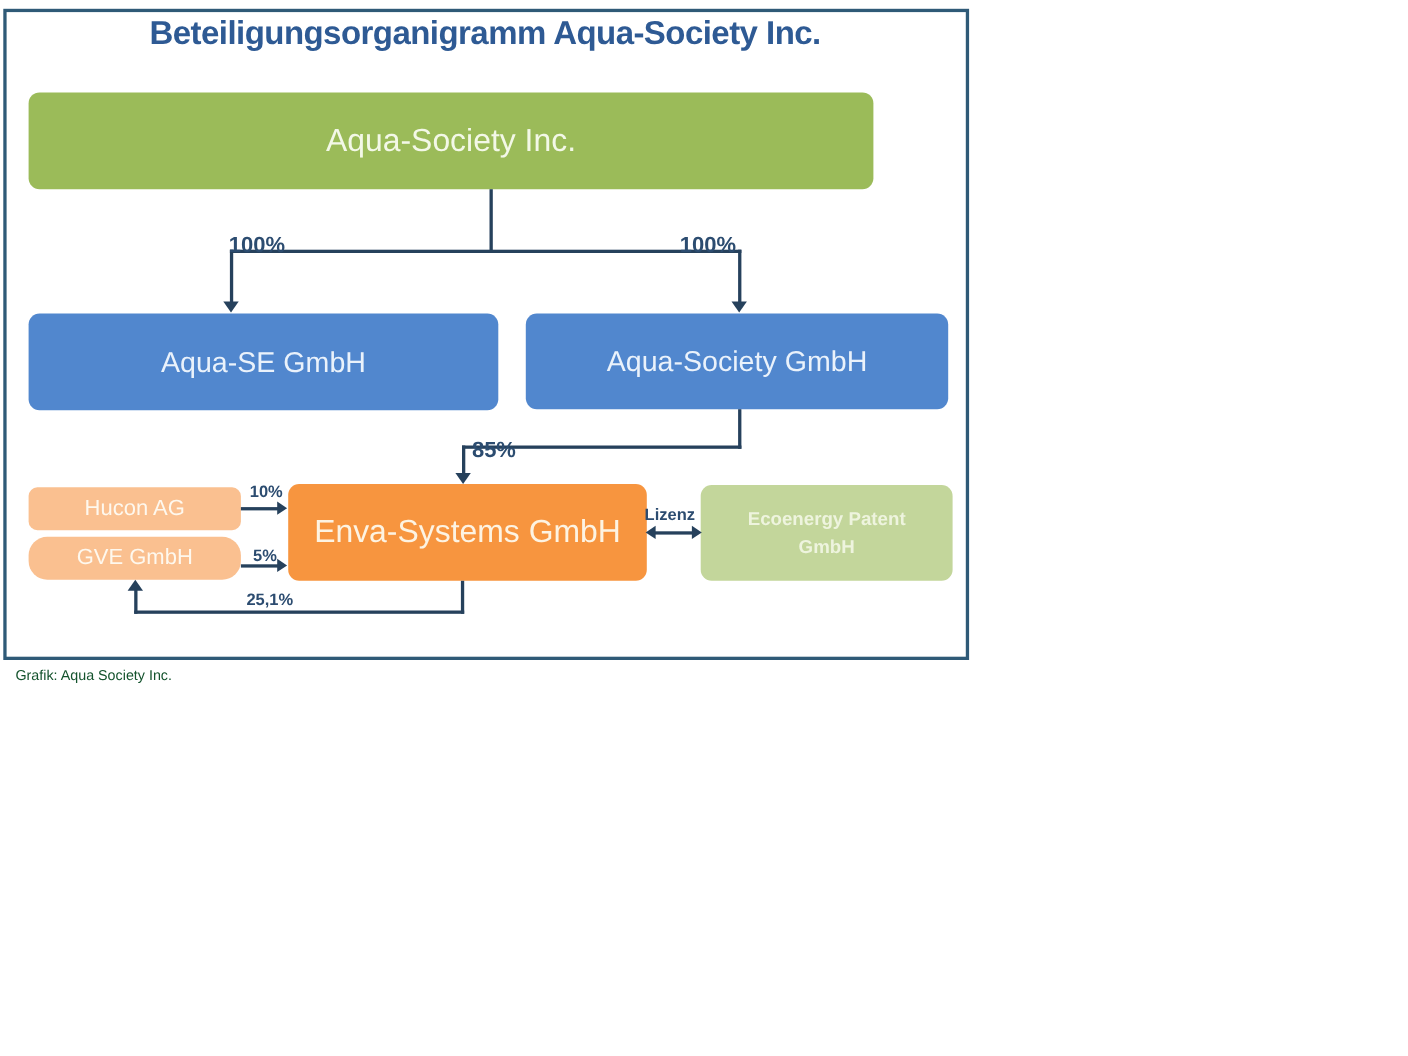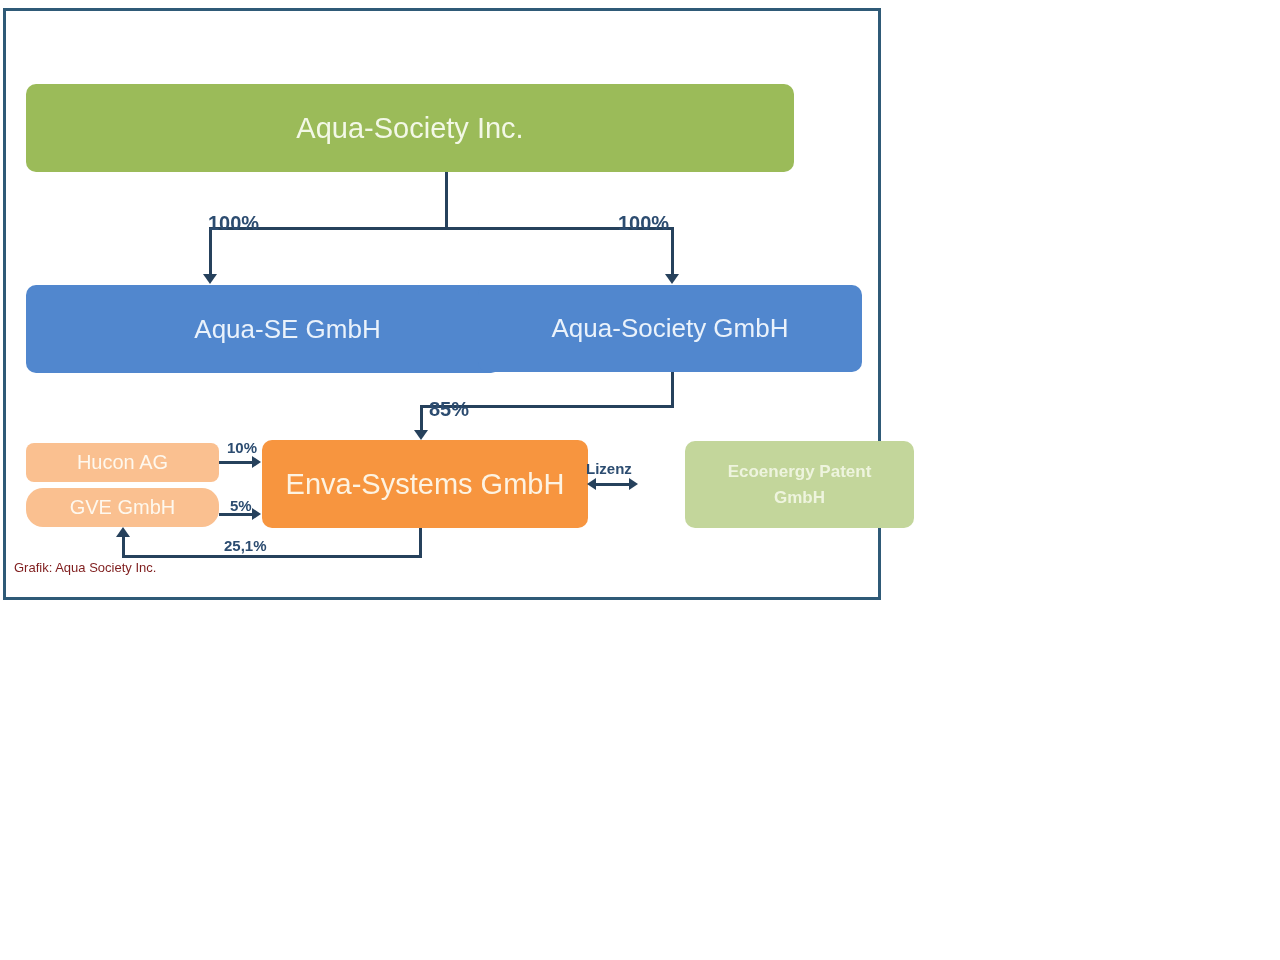--- a/index.html
+++ b/index.html
@@ -3,44 +3,45 @@
 <meta charset="utf-8">
 <style>
   html,body{margin:0;padding:0;background:#ffffff;}
   body{width:1280px;height:960px;position:relative;font-family:"Liberation Sans","DejaVu Sans",sans-serif;}
   .page{position:absolute;left:0;top:0;width:1280px;height:960px;background:#ffffff;}
   .frame{position:absolute;left:3px;top:8px;width:872px;height:586px;border:3px solid var(--frame-border,#2F5A77);background:#ffffff;}
   .title{position:absolute;left:0;top:14px;width:882px;text-align:center;font-size:30px;font-weight:bold;color:var(--title-text,#2E5A94);letter-spacing:-0.5px;}
   .node{position:absolute;display:flex;align-items:center;justify-content:center;text-align:center;border-radius:10px;color:#f7faf2;}
   .node-root{left:26px;top:84px;width:768px;height:88px;background:var(--root-fill,#9BBB59);font-size:29px;color:#f3f8e7;}
   .node-blue{background:var(--subsidiary-fill,#5187CE);font-size:26px;color:#eaf2fb;}
-  .node-aqua-se{left:26px;top:285px;width:427px;height:88px;padding-left:48px;}
+  .node-aqua-se{left:26px;top:285px;width:427px;height:88px;}
   .node-aqua-society{left:478px;top:285px;width:384px;height:87px;}
   .node-enva{left:262px;top:440px;width:326px;height:88px;background:var(--enva-fill,#F7953F);font-size:29px;color:#fdf3e2;}
   .node-minor{background:var(--minor-fill,#FAC090);font-size:20px;color:#fef8ee;border-radius:8px;}
   .node-hucon{left:26px;top:443px;width:193px;height:39px;}
   .node-gve{left:26px;top:488px;width:193px;height:39px;border-radius:17px;}
-  .node-ecoenergy{left:637px;top:441px;width:229px;height:87px;background:var(--patent-fill,#C3D69B);font-size:17px;font-weight:bold;color:#eef4de;flex-direction:column;line-height:1.5;margin-left:48px;}
+  .node-ecoenergy{left:637px;top:441px;width:229px;height:87px;background:var(--patent-fill,#C3D69B);font-size:17px;font-weight:bold;color:#eef4de;flex-direction:column;line-height:1.5;}
   .line{position:absolute;background:var(--connector,#26415C);}
   .head{position:absolute;width:0;height:0;}
   .head-down{border-left:7px solid transparent;border-right:7px solid transparent;border-top:10px solid var(--connector,#26415C);}
   .head-up{border-left:7px solid transparent;border-right:7px solid transparent;border-bottom:10px solid var(--connector,#26415C);}
   .head-right{border-top:6px solid transparent;border-bottom:6px solid transparent;border-left:9px solid var(--connector,#26415C);}
   .head-left{border-top:6px solid transparent;border-bottom:6px solid transparent;border-right:9px solid var(--connector,#26415C);}
   .edge-label{position:absolute;color:var(--label-text,#2C4C70);font-weight:bold;}
   .lbl-lg{font-size:20px;margin-top:28px;}
   .lbl-sm{font-size:15px;}
-  .footer{position:absolute;left:14px;top:560px;font-size:13px;color:#7f1d1d;}
+  .footer{position:absolute;left:14px;top:606px;font-size:13px;color:#14532d;}
 </style>
 </head>
 <body>
 
 <div class="page">
   <div class="frame"></div>
 
+  <div class="title">Beteiligungsorganigramm Aqua-Society Inc.</div>
 
   <div class="node node-root">
     <span>Aqua-Society Inc.</span>
   </div>
   <div class="node node-blue node-aqua-se">
     <span>Aqua-SE GmbH</span>
   </div>
   <div class="node node-blue node-aqua-society">
     <span>Aqua-Society GmbH</span>
   </div>

